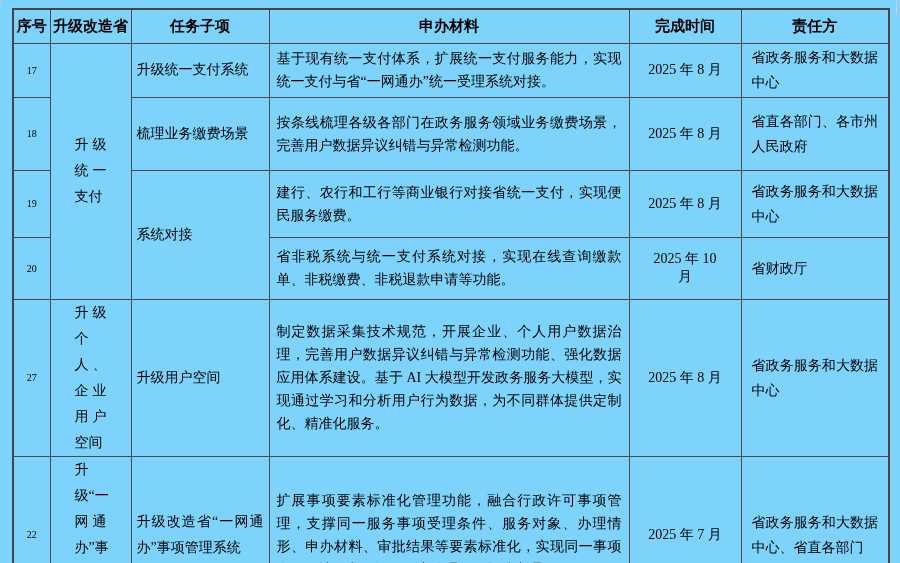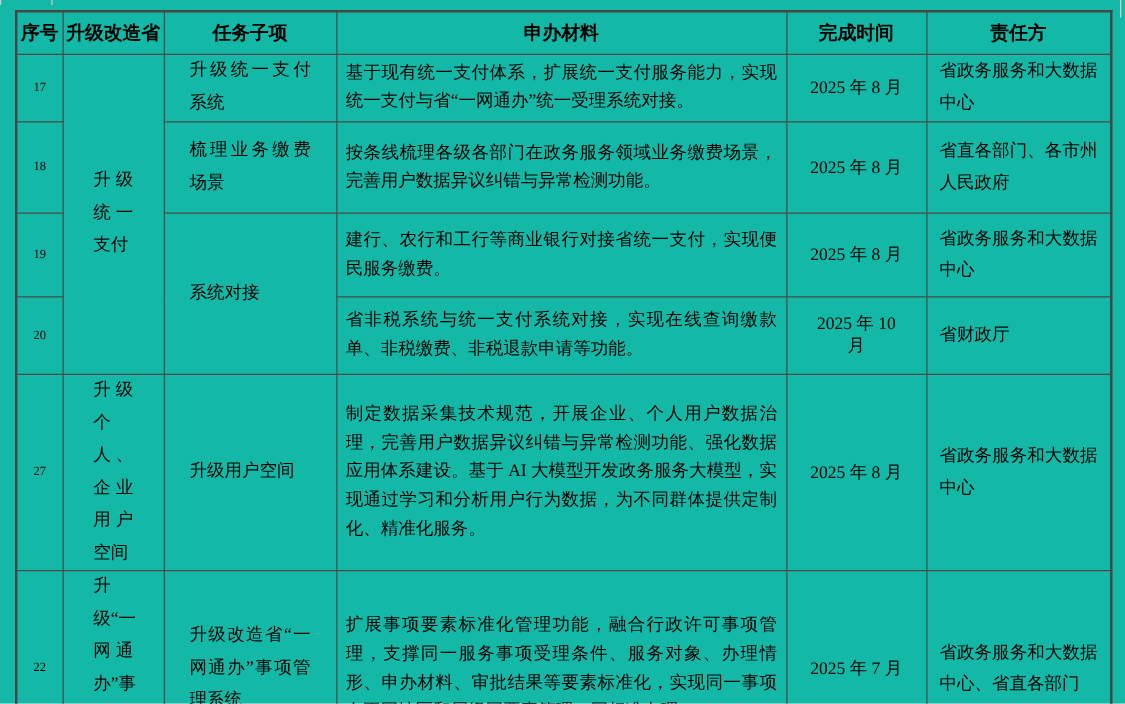--- a/index.html
+++ b/index.html
@@ -9,21 +9,21 @@
     width: 900px;
     height: 563px;
     overflow: hidden;
     font-family: "Liberation Serif", "DejaVu Serif", serif;
     color: #000000;
   }
   .stage {
     position: relative;
     width: 900px;
     height: 563px;
-    background: #14b8a6;
+    background: #7dd3fc;
   }
   
   .artifact-topleft {
     position: absolute;
     left: 0; top: -1px;
     width: 42px; height: 5px;
     border: 1px solid #c7c7c7;
     border-bottom: none;
     box-sizing: border-box;
   }
@@ -71,21 +71,21 @@
     text-align: center;
     font-size: 10px;
   }
   td.name {
     text-align: justify;
     padding: 0 24px;
     line-height: 26px;
   }
   td.sub {
     text-align: justify;
-    padding: 0 20px;
+    padding: 0 5px;
     line-height: 26px;
     margin-top: 32px;
   }
   td.work {
     text-align: justify;
     padding: 2px 7px;
     line-height: 23px;
   }
   td.time {
     text-align: center;

